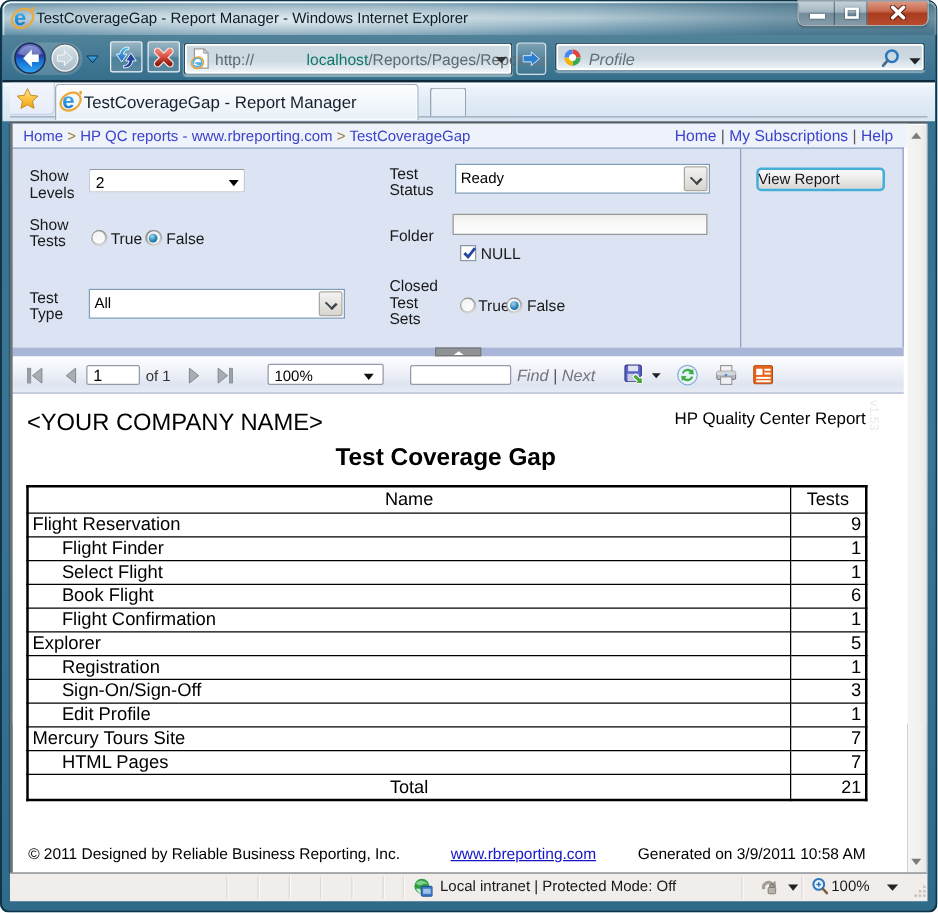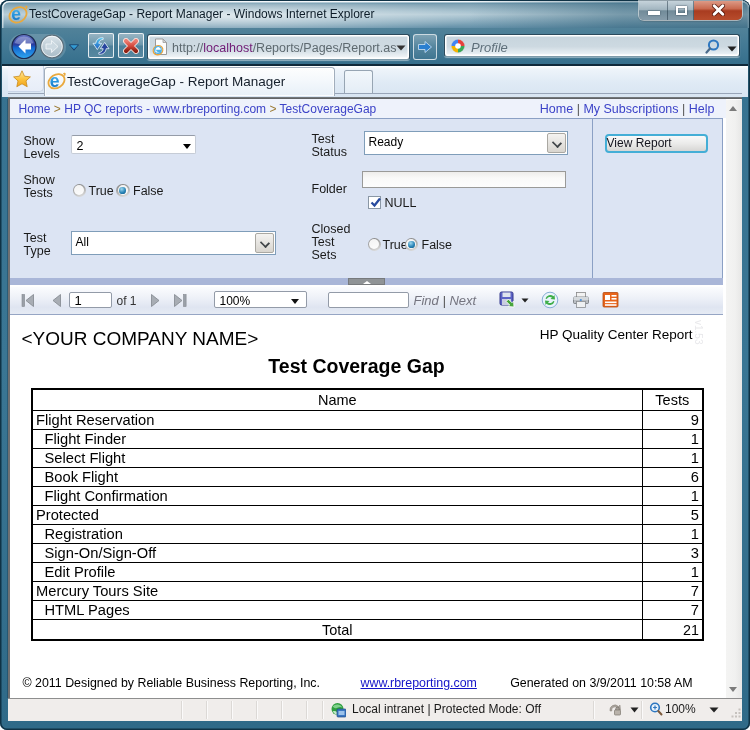--- a/index.html
+++ b/index.html
@@ -89,23 +89,23 @@
   #splitbtn:after { content:""; position:absolute; left:14px; top:1.5px; width:0; height:0;
     border-left:4px solid transparent; border-right:4px solid transparent; border-bottom:3.5px solid #fff; }
   
   #toolbar { position:absolute; left:0; top:187px; width:713px; height:28.5px;
     background:linear-gradient(180deg,#fbfcfe 0%,#eef1f8 40%,#dfe5f1 75%,#e6ebf4 100%);
     border-top:1px solid #fff; border-bottom:1.5px solid #96a5c4; font-size:12px; }
   .tb-box { position:absolute; background:#fff; border:1px solid #939ba8; border-radius:2px; }
   
   #report { position:absolute; left:0; top:216px; width:716px; height:383px; background:#fff;
     font-size:11.5px; color:#000; }
-  #rtable { position:absolute; left:21px; top:73px; width:673px; border-collapse:collapse; border:2px solid #000; }
+  #rtable { position:absolute; left:11px; top:73px; width:673px; border-collapse:collapse; border:2px solid #000; }
   #rtable td { border:1px solid #000; font-size:14.7px; padding:0 3.5px; height:19.05px; }
-  #rtable td.ind { padding-left:12px; }
+  #rtable td.ind { padding-left:27px; }
   #rtable td.num { text-align:right; padding-right:2.5px; }
   
   #statusbar { position:absolute; left:8px; top:697.8px; width:734px; height:23.2px; background:#f0edeb;
     border-top:1.2px solid #8e8e8e; font-size:12px; color:#1a1a1a; }
   
   #vscroll { position:absolute; left:726px; top:99.5px; width:15px; height:598px;
     background:linear-gradient(90deg,#f4f4f3 0%,#f1f1f0 60%,#e8e8e7 100%); }
   #vscroll .up { position:absolute; left:3px; top:6px; width:0; height:0;
     border-left:4.5px solid transparent; border-right:4.5px solid transparent; border-bottom:5px solid #7b7b7b; }
   #vscroll .dn { position:absolute; left:3px; bottom:6px; width:0; height:0;
@@ -205,21 +205,21 @@
 <div class="abs" style="left:147px; top:34px; width:263px; height:26px; background:linear-gradient(180deg,#cbd8e0 0%,#cfdbe3 60%,#e8eef2 85%,#f6f9fa 100%); border-radius:3px; border:1px solid #2c4a5c; border-bottom-color:#7d9aa9; box-shadow:inset 0 1.5px 0 #fff, inset 0 -1.5px 0 #fff, inset 1.5px 0 0 #fff, inset -1.5px 0 0 #fff, 0 1px 1px rgba(255,255,255,.45);"></div>
 <svg class="abs" style="left:152px; top:38px;" width="17" height="18" viewBox="0 0 17 18">
   <path d="M3.5 1 L11 1 L14.5 4.5 L14.5 16.5 L3.5 16.5 Z" fill="#fcfcfc" stroke="#9a9a9a" stroke-width="1"></path>
   <path d="M11 1 L11 4.5 L14.5 4.5 Z" fill="#d8d8d8" stroke="#9a9a9a" stroke-width="0.8"></path>
   <g transform="translate(1,7)">
     <ellipse cx="5" cy="5.2" rx="4.9" ry="4.4" fill="none" stroke="#e8a33d" stroke-width="1.4" transform="rotate(-38 5 5.2)"></ellipse>
     <circle cx="5" cy="5" r="3.9" fill="#49b0ea"></circle>
     <path d="M2.4 7 Q5 8.2 7.6 6.8 Q5.5 7.3 3.8 6.4 Q3 5.8 3.2 4.8 L7.8 4.8 Q7.9 3.1 6.5 2.4 Q5 1.7 3.8 2.6 Q2.5 3.5 2.4 5.1 Z" fill="#fff"></path>
   </g>
 </svg>
-<div class="abs" style="left:172px; top:41px; font-size:12.5px; color:#5e6a70;">http://<span style="color:#701a75;">localhost</span>/Reports/Pages/Report.as</div>
+<div class="abs" style="left:172px; top:41px; font-size:12.5px; color:#5e6a70;">http://<span style="color:#0f766e;margin-left:42px;">localhost</span>/Reports/Pages/Report.as</div>
 <svg class="abs" style="left:396px; top:45px;" width="10" height="6" viewBox="0 0 10 6">
   <path d="M0.5 0.5 L9.5 0.5 L5 5.5 Z" fill="#333"></path>
 </svg>
 
 <div class="abs" style="left:413px; top:34px; width:24px; height:26px; border:1px solid rgba(255,255,255,.7); border-radius:3px; background:linear-gradient(180deg,rgba(255,255,255,.28),rgba(255,255,255,.10) 50%,rgba(255,255,255,.03));"></div>
 <svg class="abs" style="left:418px; top:41px;" width="14" height="12" viewBox="0 0 14 12">
   <path d="M7 0.5 L13.5 6 L7 11.5 L7 8.5 L0.5 8.5 L0.5 3.5 L7 3.5 Z" fill="#2a7fd0" stroke="#cfe4f5" stroke-width="0.8"></path>
 </svg>
 
 <div class="abs" style="left:444px; top:34px; width:296px; height:23px; background:linear-gradient(180deg,#c6d4dd 0%,#cdd9e1 55%,#e4ecf1 85%,#f3f7f9 100%); border-radius:3px; border:1px solid #2c4a5c; border-bottom-color:#7d9aa9; box-shadow:inset 0 1.5px 0 #fff, inset 0 -1.5px 0 #fff, inset 1.5px 0 0 #fff, inset -1.5px 0 0 #fff, 0 1px 1px rgba(255,255,255,.45);"></div>
@@ -404,21 +404,21 @@
           </tr>
       <tr>
             <td class="ind">Book Flight</td>
             <td class="num">6</td>
           </tr>
       <tr>
             <td class="ind">Flight Confirmation</td>
             <td class="num">1</td>
           </tr>
       <tr>
-            <td>Protected</td>
+            <td>Explorer</td>
             <td class="num">5</td>
           </tr>
       <tr>
             <td class="ind">Registration</td>
             <td class="num">1</td>
           </tr>
       <tr>
             <td class="ind">Sign-On/Sign-Off</td>
             <td class="num">3</td>
           </tr>

